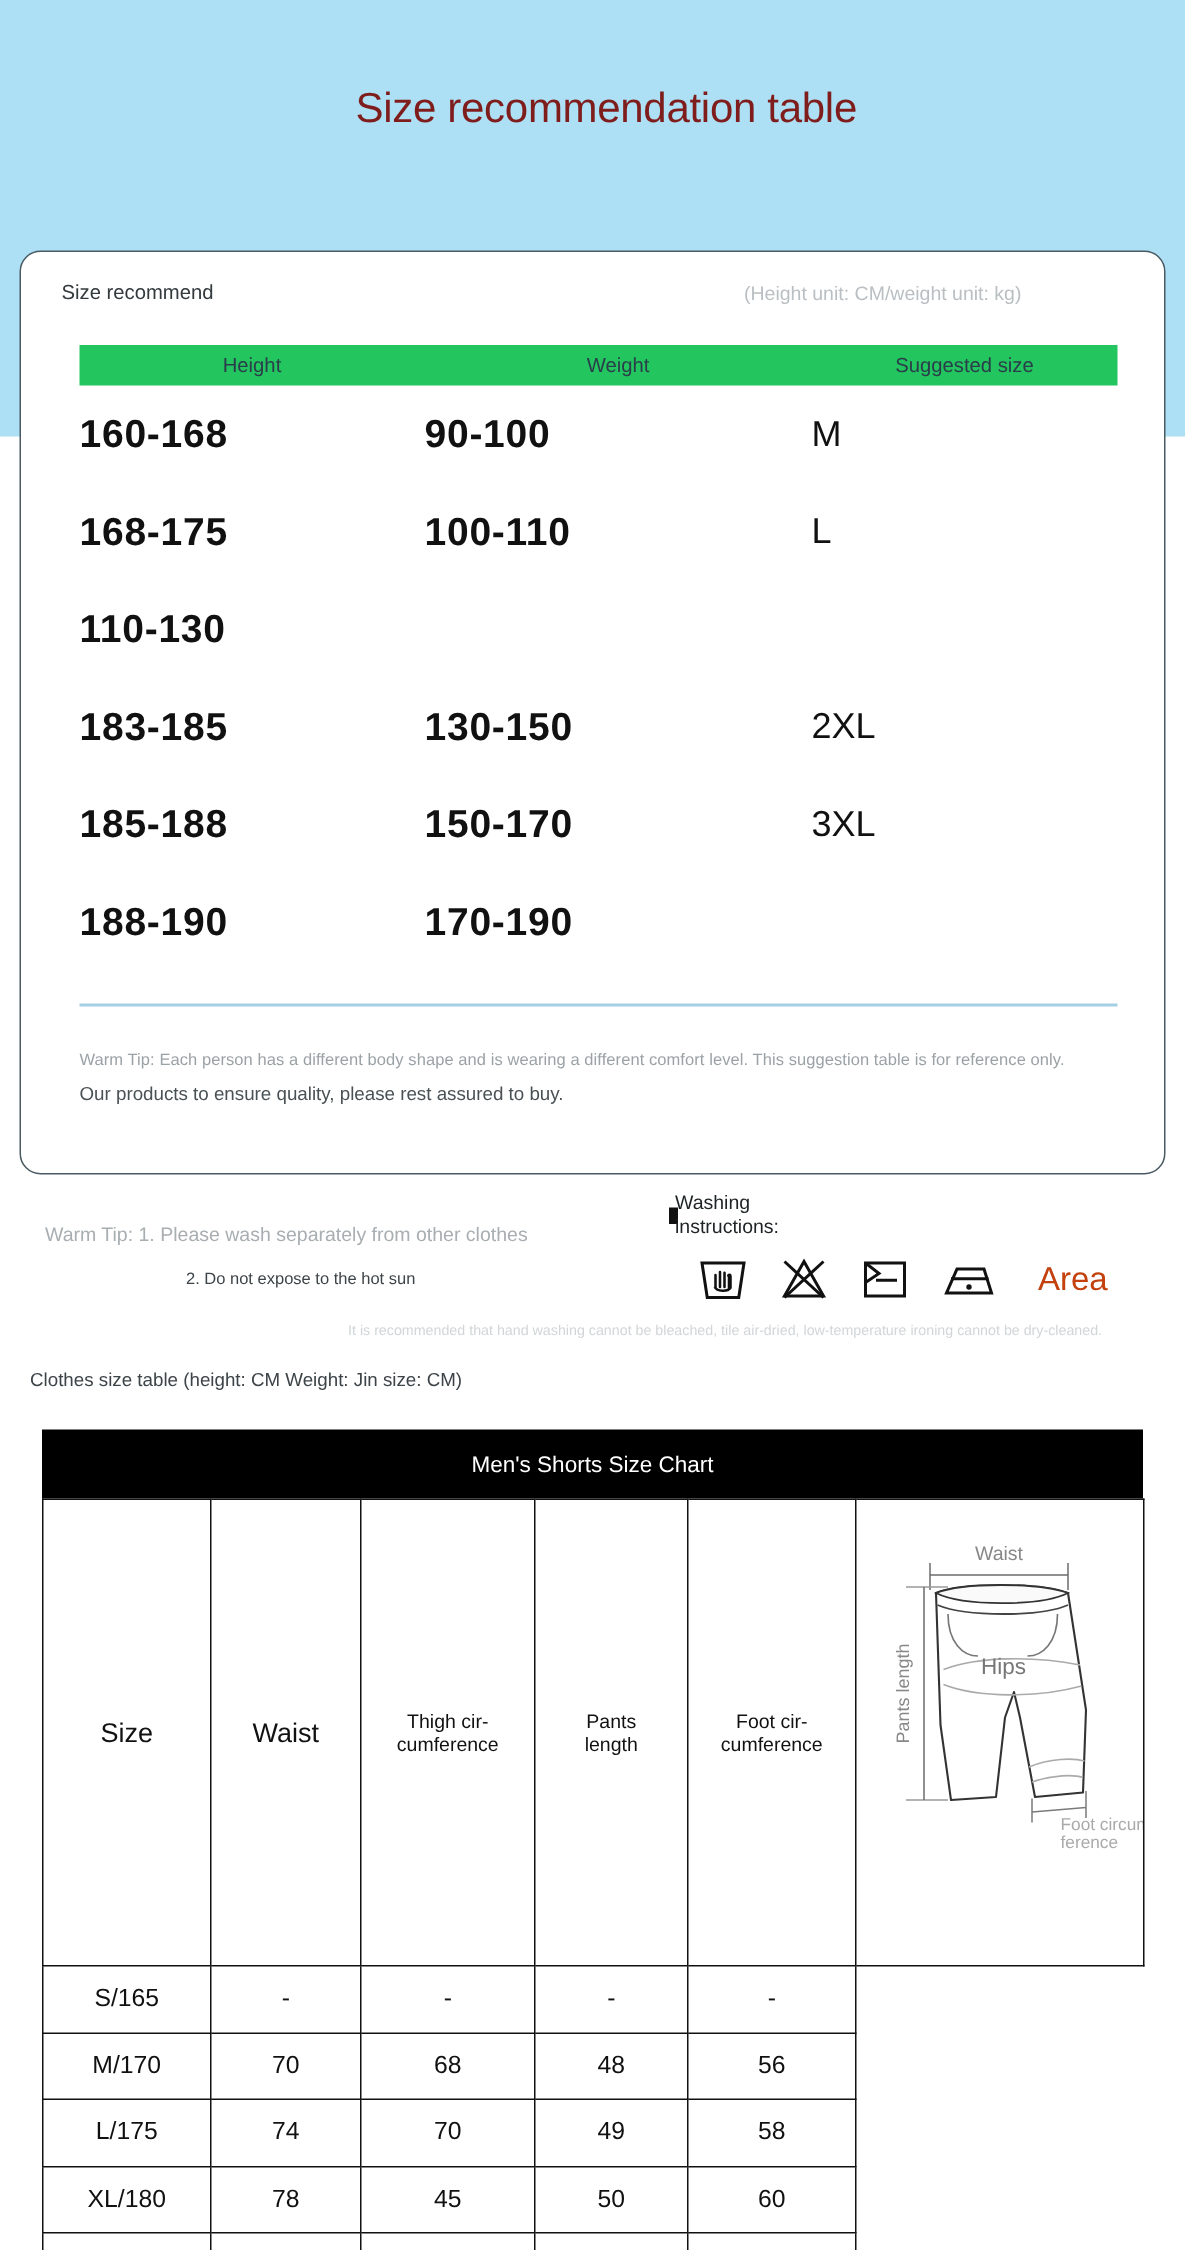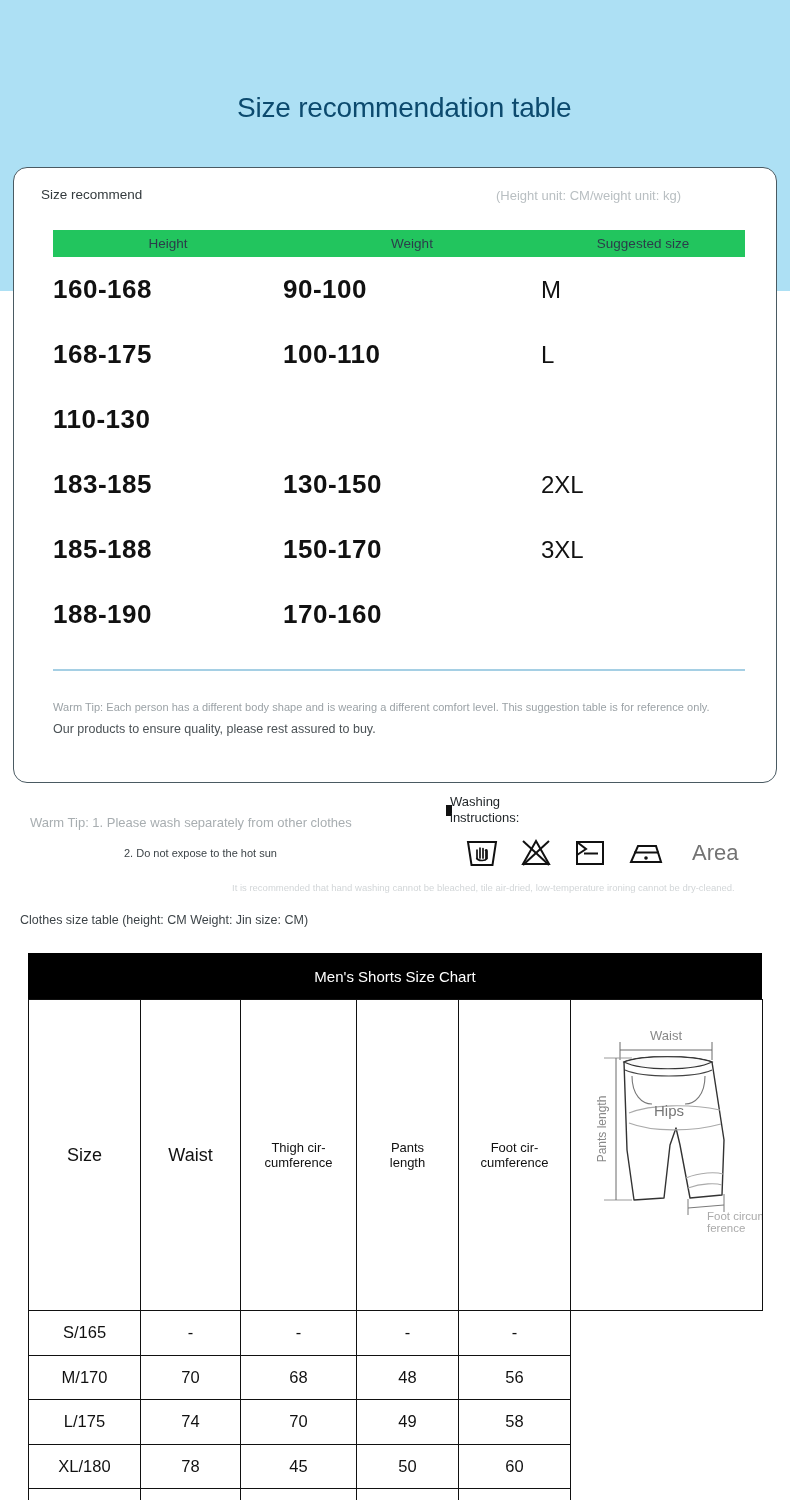--- a/index.html
+++ b/index.html
@@ -23,24 +23,23 @@
     left: 0; top: 0;
     width: 790px; height: 291px;
     background: #ade0f4;
   }
   .hero-title {
     position: absolute;
     left: 237px; top: 54px;
     width: 340px;
     font-size: 28px;
     line-height: 36px;
-    color: #0c4a6e;
+    color: #7f1d1d;
     font-weight: 400;
     letter-spacing: -0.2px;
-    margin-top: 36px;
   }
 
   
   .card {
     position: absolute;
     left: 13px; top: 167px;
     width: 764px; height: 616px;
     background: #ffffff;
     border: 1px solid #4a5a62;
     border-radius: 14px;
@@ -151,21 +150,21 @@
   .wash-icons {
     position: absolute;
     left: 466px; top: 838px;
     display: flex;
     align-items: center;
     gap: 22px;
   }
   .wash-icons svg { display: block; }
   .wash-area {
     font-size: 22px;
-    color: #737373;
+    color: #c2410c;
     margin-left: 6px;
   }
   .wash-note {
     position: absolute;
     left: 232px; top: 882px;
     font-size: 9.5px;
     color: #d2d6d8;
     white-space: nowrap;
   }
 
@@ -264,21 +263,21 @@
       <div class="sr-c2">130-150</div>
       <div class="sr-c3">2XL</div>
     </div>
     <div class="sr-row">
       <div class="sr-c1">185-188</div>
       <div class="sr-c2">150-170</div>
       <div class="sr-c3">3XL</div>
     </div>
     <div class="sr-row">
       <div class="sr-c1">188-190</div>
-      <div class="sr-c2">170-160</div>
+      <div class="sr-c2">170-190</div>
     </div>
   </div>
 
   <div class="sr-divider"></div>
   <div class="tip-1">Warm Tip: Each person has a different body shape and is wearing a different comfort level. This suggestion table is for reference only.</div>
   <div class="tip-2">Our products to ensure quality, please rest assured to buy.</div>
 
   <div class="wash-tip1">Warm Tip: 1. Please wash separately from other clothes</div>
   <div class="wash-tip2">2. Do not expose to the hot sun</div>
   <div class="wash-bullet"></div>

